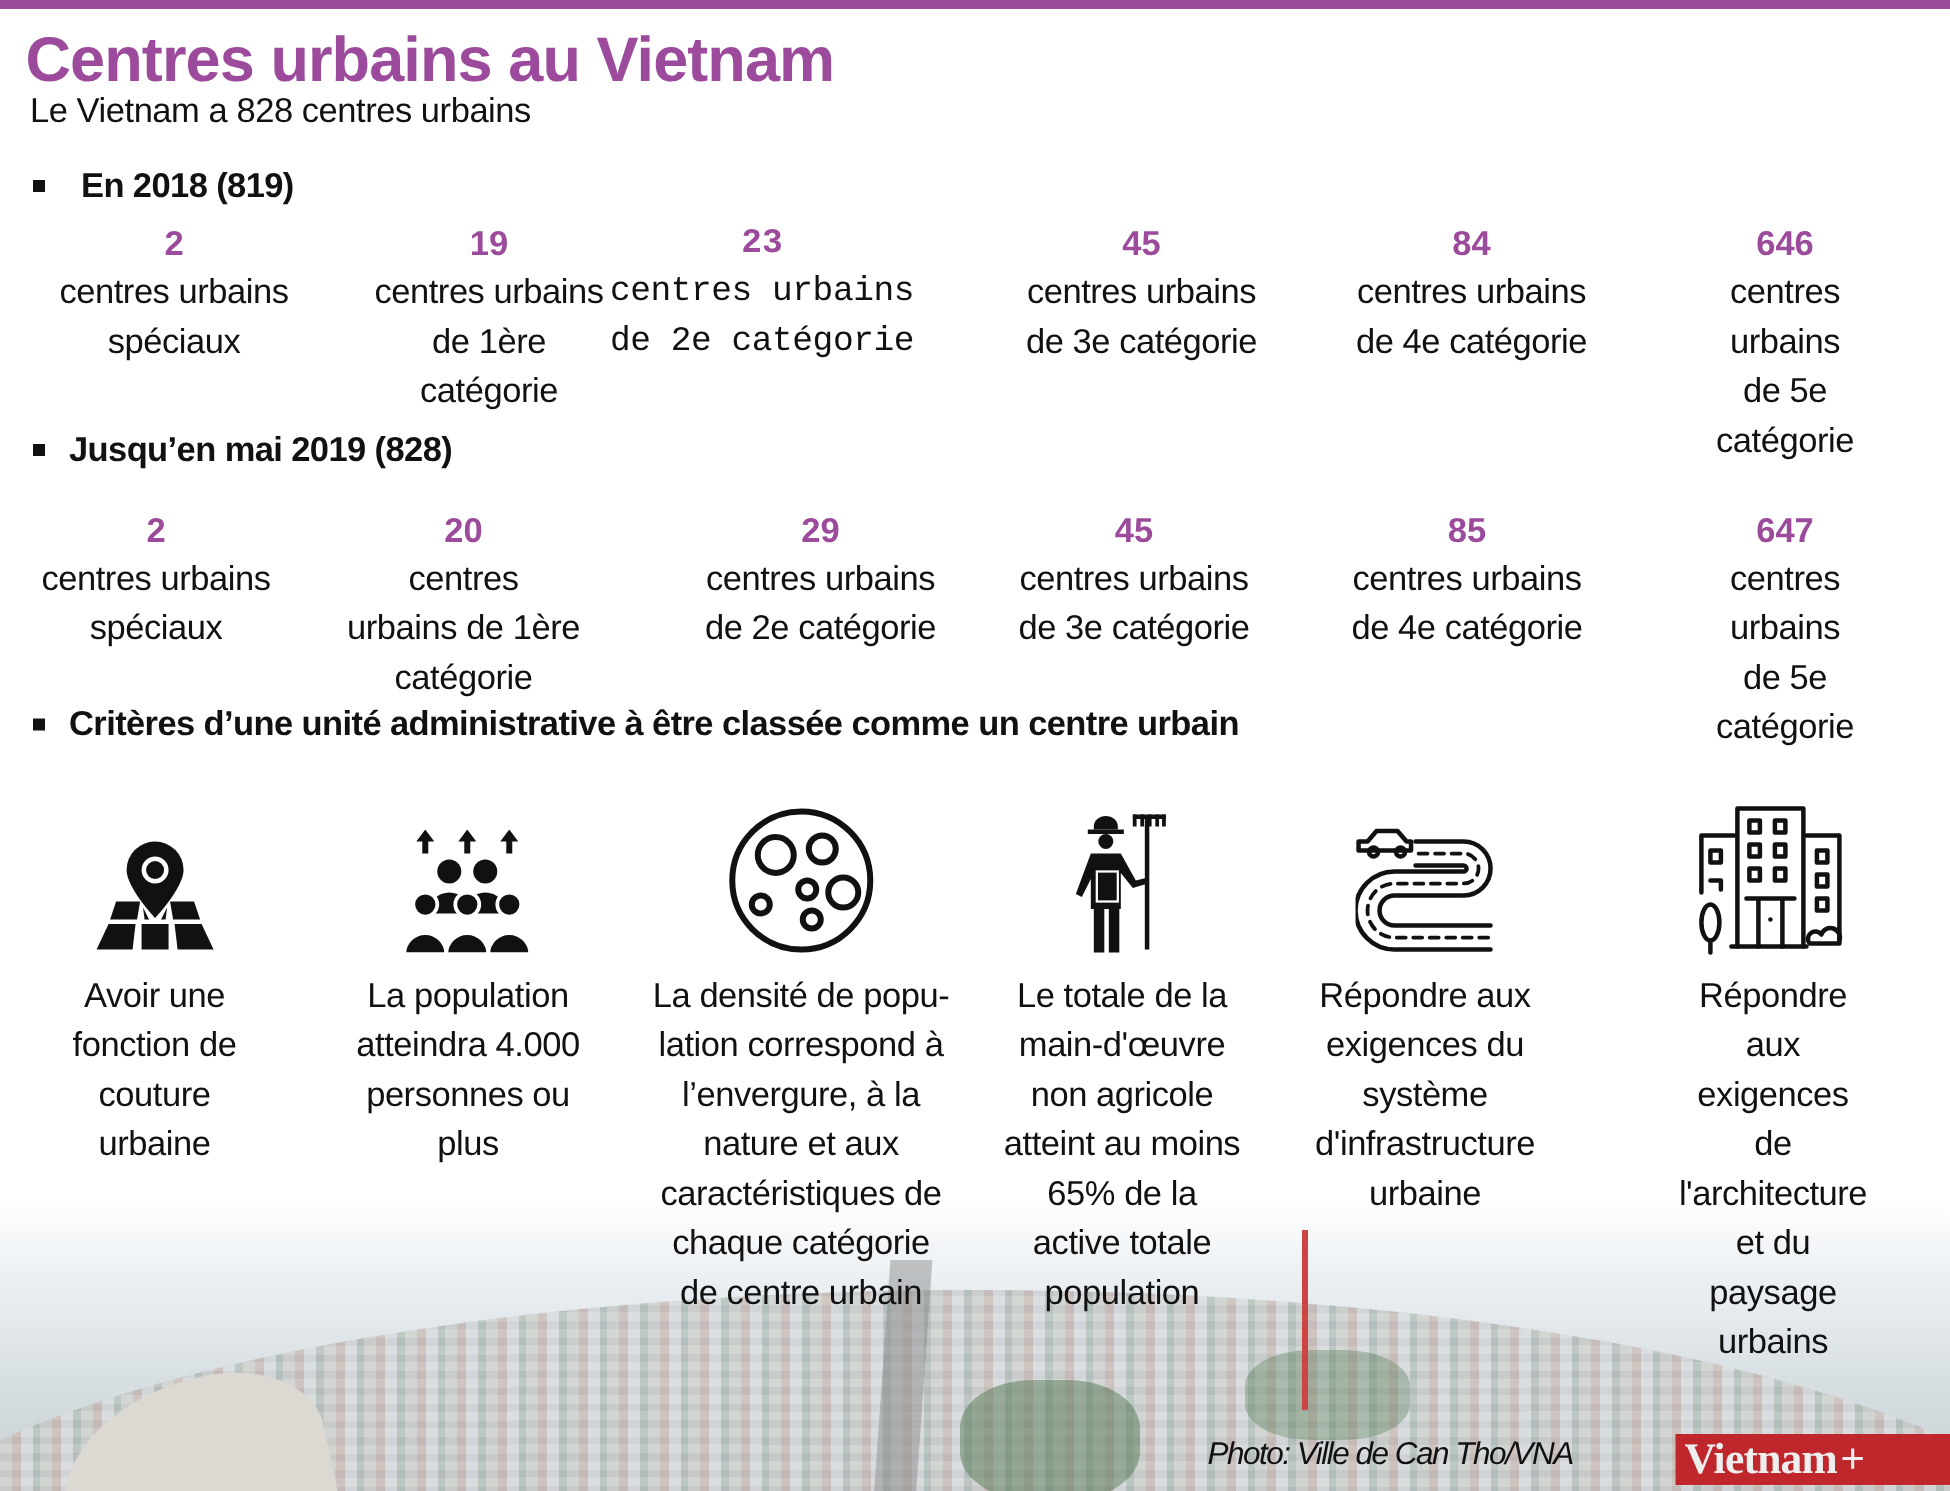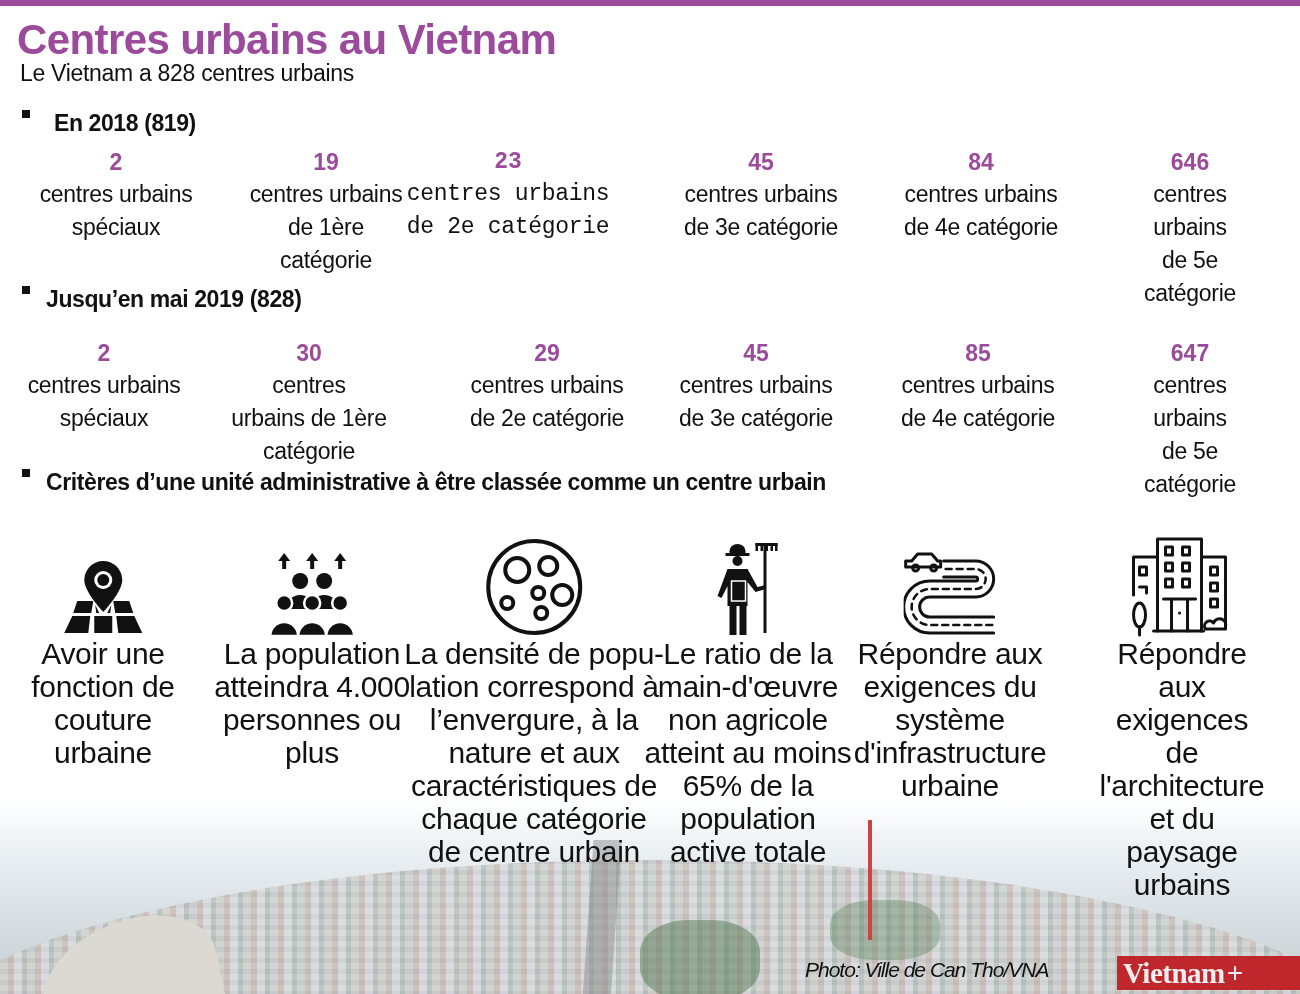--- a/index.html
+++ b/index.html
@@ -3,33 +3,33 @@
   <meta charset="utf-8">
   <style>
     * { box-sizing: border-box; margin: 0; padding: 0; }
     html, body { width: 1300px; height: 994px; overflow: hidden; background: #ffffff; }
     body { position: relative; font-family: "Liberation Sans", sans-serif; color: #111; }
 
     .top-bar { position: absolute; left: 0; top: 0; width: 1300px; height: 6px; background: #9b4a9c; }
     .title { position: absolute; left: 17px; top: 16px; font-size: 42px; font-weight: bold; color: #9b4a9c; letter-spacing: -0.6px; }
     .subtitle { position: absolute; left: 20px; top: 60px; font-size: 23px; color: #111; letter-spacing: -0.3px; }
 
-    .section-head { position: absolute; font-size: 23px; font-weight: bold; color: #111; letter-spacing: -0.4px; display: flex; }
+    .section-head { position: absolute; font-size: 23px; font-weight: bold; color: #111; letter-spacing: -0.4px; display: flex; align-items: center; }
     .bullet { display: inline-block; width: 8px; height: 8px; background: #111; margin-right: 18px; }
     .section-head.tight .bullet { margin-right: 16px; }
 
     .stat-row { position: absolute; left: 0; width: 1300px; height: 140px; }
     .stat { position: absolute; top: 0; text-align: center; transform: translateX(-50%); }
     .stat .num { font-size: 23px; font-weight: bold; color: #9b4a9c; line-height: 32px; }
     .stat .desc { font-size: 23px; line-height: 33px; color: #111; letter-spacing: -0.3px; }
 
     .criteria { position: absolute; left: 0; top: 525px; width: 1300px; height: 360px; }
     .crit { position: absolute; top: 0; text-align: center; transform: translateX(-50%); }
     .crit .icon { height: 112px; display: flex; align-items: flex-end; justify-content: center; }
-    .crit .text { font-size: 30px; line-height: 33px; color: #111; letter-spacing: -0.3px; }
+    .crit .text { margin-top: 10px; font-size: 23px; line-height: 33px; color: #111; letter-spacing: -0.3px; }
 
     .photo-bg { position: absolute; left: 0; top: 800px; width: 1300px; height: 194px; overflow: hidden; }
     .photo-bg .sky { position: absolute; inset: 0; background: linear-gradient(to bottom, rgba(255,255,255,1) 0%, rgba(230,236,240,0.9) 30%, rgba(190,200,205,0.9) 100%); }
     .photo-bg .city { position: absolute; left: -100px; top: 60px; width: 1500px; height: 400px; border-radius: 50% 50% 0 0;
       background:
         repeating-linear-gradient(90deg, rgba(200,160,150,0.35) 0 6px, rgba(230,230,235,0.4) 6px 14px, rgba(150,170,160,0.35) 14px 19px, rgba(210,210,200,0.35) 19px 27px),
         repeating-linear-gradient(0deg, rgba(190,190,200,0.3) 0 5px, rgba(240,240,240,0.3) 5px 11px),
         linear-gradient(to bottom, #c8d0d0, #b8bcb8);
     }
     .photo-bg .river { position: absolute; left: 40px; top: 120px; width: 180px; height: 120px; background: #dcd8d2; border-radius: 60% 40% 0 0; transform: rotate(-12deg); }
@@ -114,21 +114,21 @@
 <div class="stat-row" style="top:337px;">
   <div class="stat" style="left:104px;">
     <div class="num">2</div>
     <div class="desc">
         <div>centres urbains</div>
         <div>spéciaux</div>
         <div></div>
       </div>
   </div>
   <div class="stat" style="left:309px;">
-    <div class="num">30</div>
+    <div class="num">20</div>
     <div class="desc">
         <div>centres</div>
         <div>urbains de 1ère</div>
         <div>catégorie</div>
       </div>
   </div>
   <div class="stat" style="left:547px;">
     <div class="num">29</div>
     <div class="desc">
         <div>centres urbains</div>
@@ -272,27 +272,27 @@
           <rect x="59.5" y="2" width="2.5" height="8"></rect>
           <rect x="48" y="4" width="3" height="88"></rect>
           <path d="M12 28 h20 l10 18 l8 -2 l0 4 l-10 3 l-8 -10 v24 h-20 v-20 l-6 12 l-4 -2z"></path>
           <rect x="14" y="64" width="7" height="30"></rect>
           <rect x="24" y="64" width="7" height="30"></rect>
         </g>
         <rect x="16" y="40" width="14" height="20" fill="none" stroke="#fff" stroke-width="1.5"></rect>
       </svg>
     </div>
     <div class="text">
-      <div>Le ratio de la</div>
+      <div>Le totale de la</div>
         <div>main-d'œuvre</div>
         <div>non agricole</div>
         <div>atteint au moins</div>
         <div>65% de la</div>
+        <div>active totale</div>
         <div>population</div>
-        <div>active totale</div>
     </div>
   </div>
 
   <div class="crit" style="left:950px;">
     <div class="icon">
       <svg width="92" height="90" viewBox="0 0 92 90">
         <g fill="none" stroke="#111" stroke-width="3" stroke-linecap="round" stroke-linejoin="round">
           <path d="M2 20 v-6 h6 l6 -7 h14 l6 7 h3 v6 z"></path>
           <circle cx="12" cy="21" r="3"></circle>
           <circle cx="30" cy="21" r="3"></circle>

